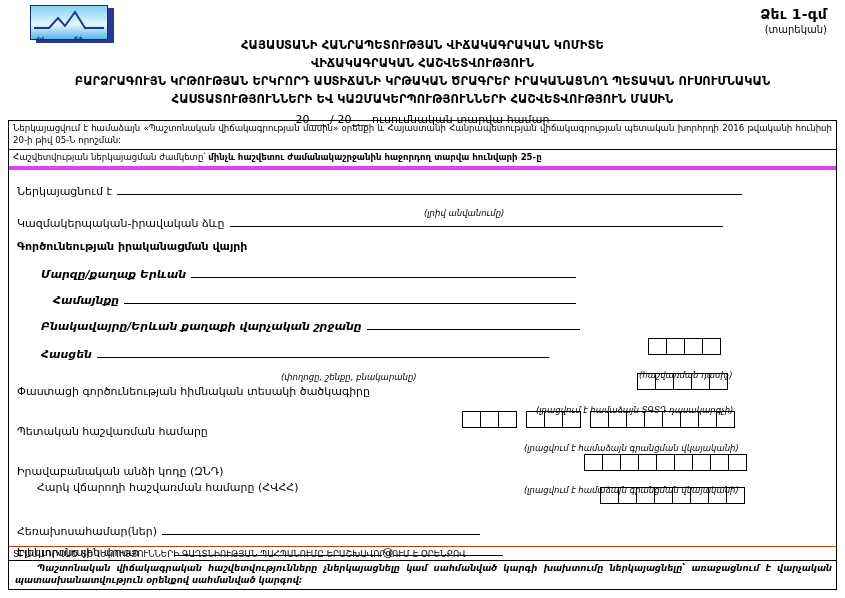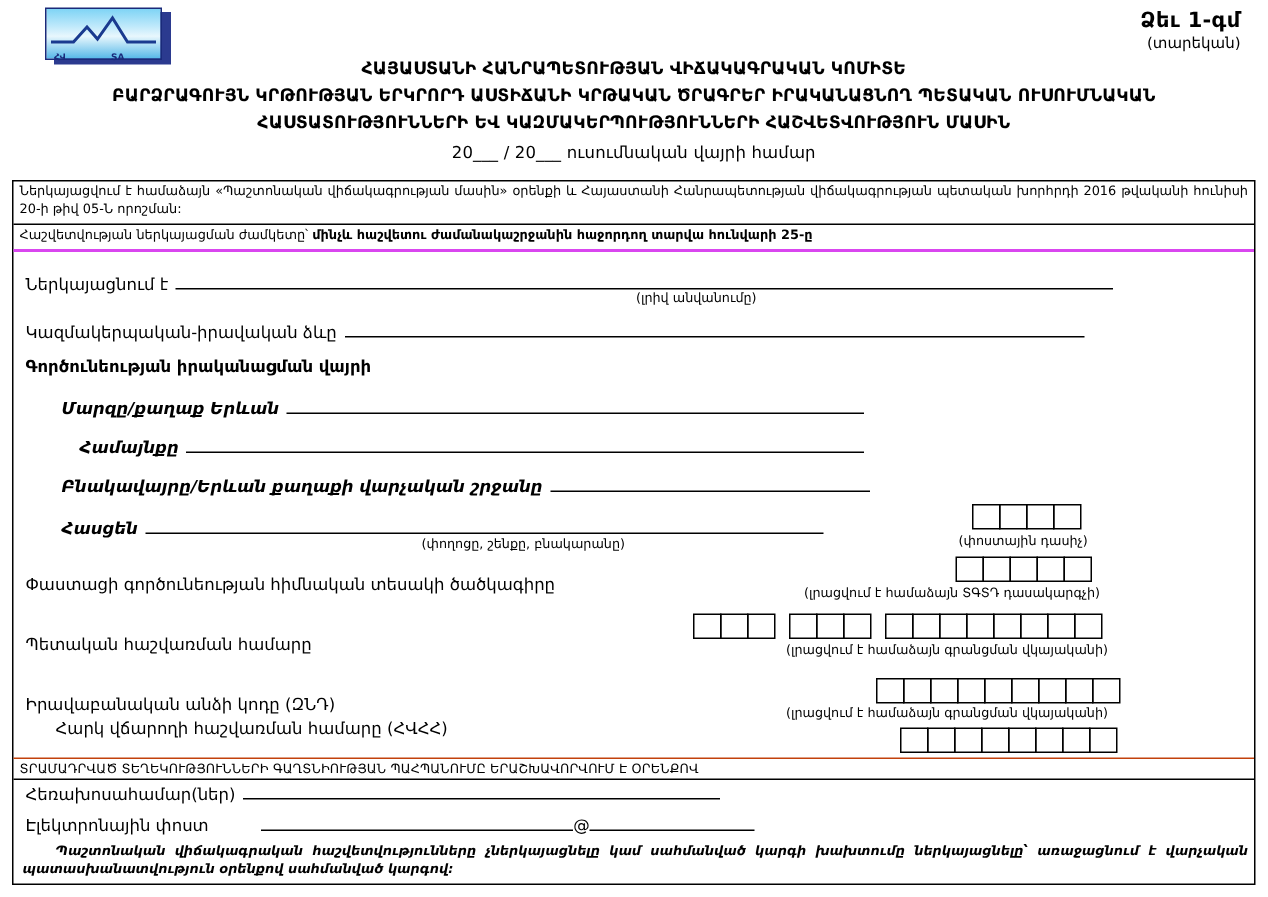--- a/index.html
+++ b/index.html
@@ -110,21 +110,21 @@
     border-bottom: 1px solid #000;
     padding: 2px 4px 3px 4px;
   }
   .legalbox p {
     margin: 0;
     font-size: 8.6px;
     line-height: 11.5px;
     text-align: justify;
   }
   .deadline {
-    border-bottom: 2px solid #d946ef;
+    border-bottom: 4px solid #d946ef;
     padding: 2px 4px 3px 4px;
     font-size: 8.6px;
     line-height: 11px;
   }
   .deadline .b {
     font-weight: bold;
   }
 
   
   .body {
@@ -160,21 +160,23 @@
     border: 1px solid #000;
     box-sizing: border-box;
     margin-left: -1px;
   }
   .boxes .cell:first-child { margin-left: 0; }
   .boxes .gap { width: 10px; }
 
   .bhint {
     position: absolute;
     font-size: 8.5px;
+    font-style: italic;
     white-space: nowrap;
+    margin-top: 12px;
   }
 
   
   .footbar {
     position: absolute;
     left: 0;
     right: 0;
     bottom: 0;
     border-top: 1px solid #c2410c;
   }
@@ -185,21 +187,20 @@
     letter-spacing: .1px;
     white-space: nowrap;
   }
   .footbar .note {
     font-size: 8.6px;
     font-style: italic;
     font-weight: bold;
     line-height: 11.5px;
     padding: 2px 4px 3px 6px;
     text-align: justify;
-    margin-top: 41px;
   }
   .footbar .note .indent { padding-left: 22px; }
 </style>
 </head>
 <body>
 
 <div class="header">
 
   <div class="logo">
     <div class="logo-shadow"></div>
@@ -212,23 +213,24 @@
     <div class="logo-txt r">SA</div>
   </div>
 
   <div class="form-code">
     <div class="code">Ձեւ 1-գմ</div>
     <div class="sub">(տարեկան)</div>
   </div>
 
   <div class="titles">
     <div class="t">ՀԱՅԱՍՏԱՆԻ ՀԱՆՐԱՊԵՏՈՒԹՅԱՆ ՎԻՃԱԿԱԳՐԱԿԱՆ ԿՈՄԻՏԵ</div>
+    <div class="t">ՎԻՃԱԿԱԳՐԱԿԱՆ ՀԱՇՎԵՏՎՈՒԹՅՈՒՆ</div>
     <div class="t">ԲԱՐՁՐԱԳՈՒՅՆ ԿՐԹՈՒԹՅԱՆ ԵՐԿՐՈՐԴ ԱՍՏԻՃԱՆԻ ԿՐԹԱԿԱՆ ԾՐԱԳՐԵՐ ԻՐԱԿԱՆԱՑՆՈՂ ՊԵՏԱԿԱՆ ՈՒՍՈՒՄՆԱԿԱՆ</div>
     <div class="t">ՀԱՍՏԱՏՈՒԹՅՈՒՆՆԵՐԻ ԵՎ ԿԱԶՄԱԿԵՐՊՈՒԹՅՈՒՆՆԵՐԻ ՀԱՇՎԵՏՎՈՒԹՅՈՒՆ ՄԱՍԻՆ</div>
-    <div class="year">20___ / 20___  ուսումնական վայրի համար</div>
+    <div class="year">20___ / 20___  ուսումնական տարվա համար</div>
   </div>
 </div>
 
 <div class="frame">
 
   <div class="legalbox">
     <p>Ներկայացվում է համաձայն «Պաշտոնական վիճակագրության մասին»  օրենքի և  Հայաստանի Հանրապետության  վիճակագրության պետական խորհրդի 2016 թվականի հունիսի 20-ի թիվ 05-Ն որոշման:</p>
   </div>
 
   <div class="deadline">
@@ -272,21 +274,21 @@
       <span class="dotline" style="width:452px;"></span>
     </div>
     <div class="bhint" style="top:190px; left:272px;">(փողոցը, շենքը, բնակարանը)</div>
 
     <div class="boxes" style="top:168px; left:639px;">
       <div class="cell"></div>
       <div class="cell"></div>
       <div class="cell"></div>
       <div class="cell"></div>
     </div>
-    <div class="bhint" style="top:188px; left:630px;">(փոստային դասիչ)</div>
+    <div class="bhint" style="top:188px; left:630px;">(հաշվառման դասիչ)</div>
 
     <div class="row" style="top:210px; left:8px;">
       <span class="lbl">Փաստացի գործունեության հիմնական տեսակի ծածկագիրը</span>
     </div>
     <div class="boxes" style="top:203px; left:628px;">
       <div class="cell"></div>
       <div class="cell"></div>
       <div class="cell"></div>
       <div class="cell"></div>
       <div class="cell"></div>

